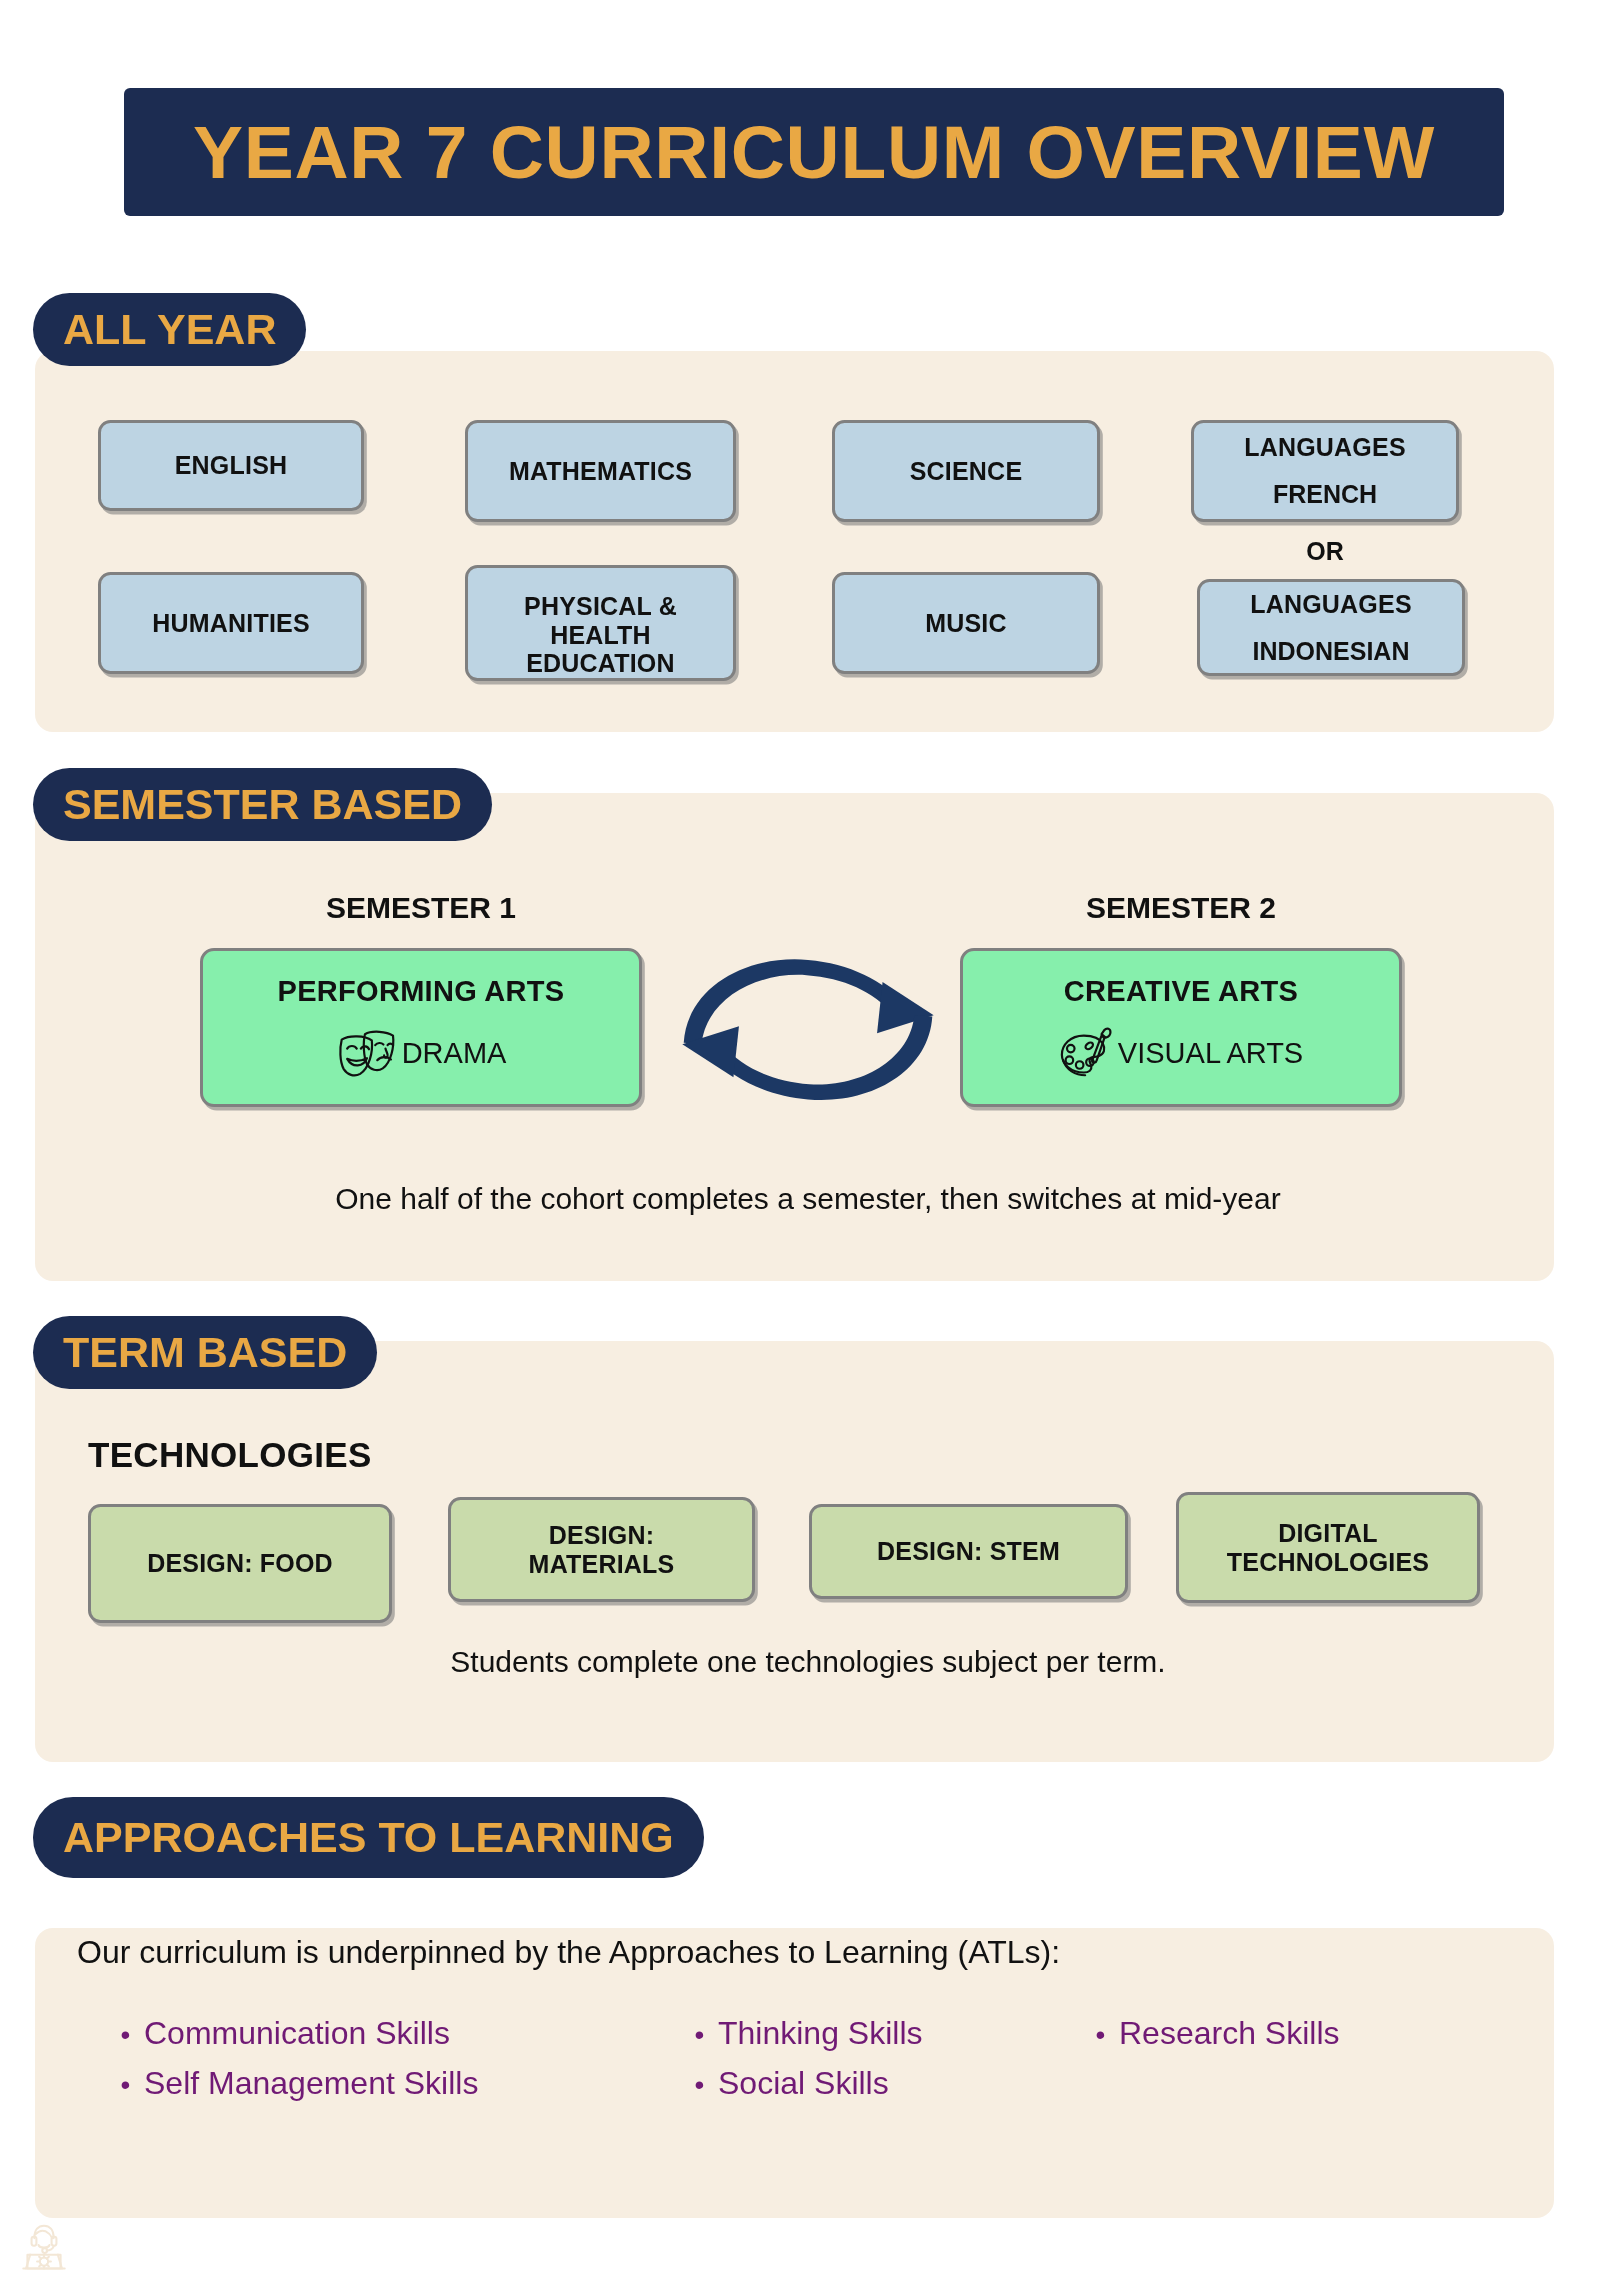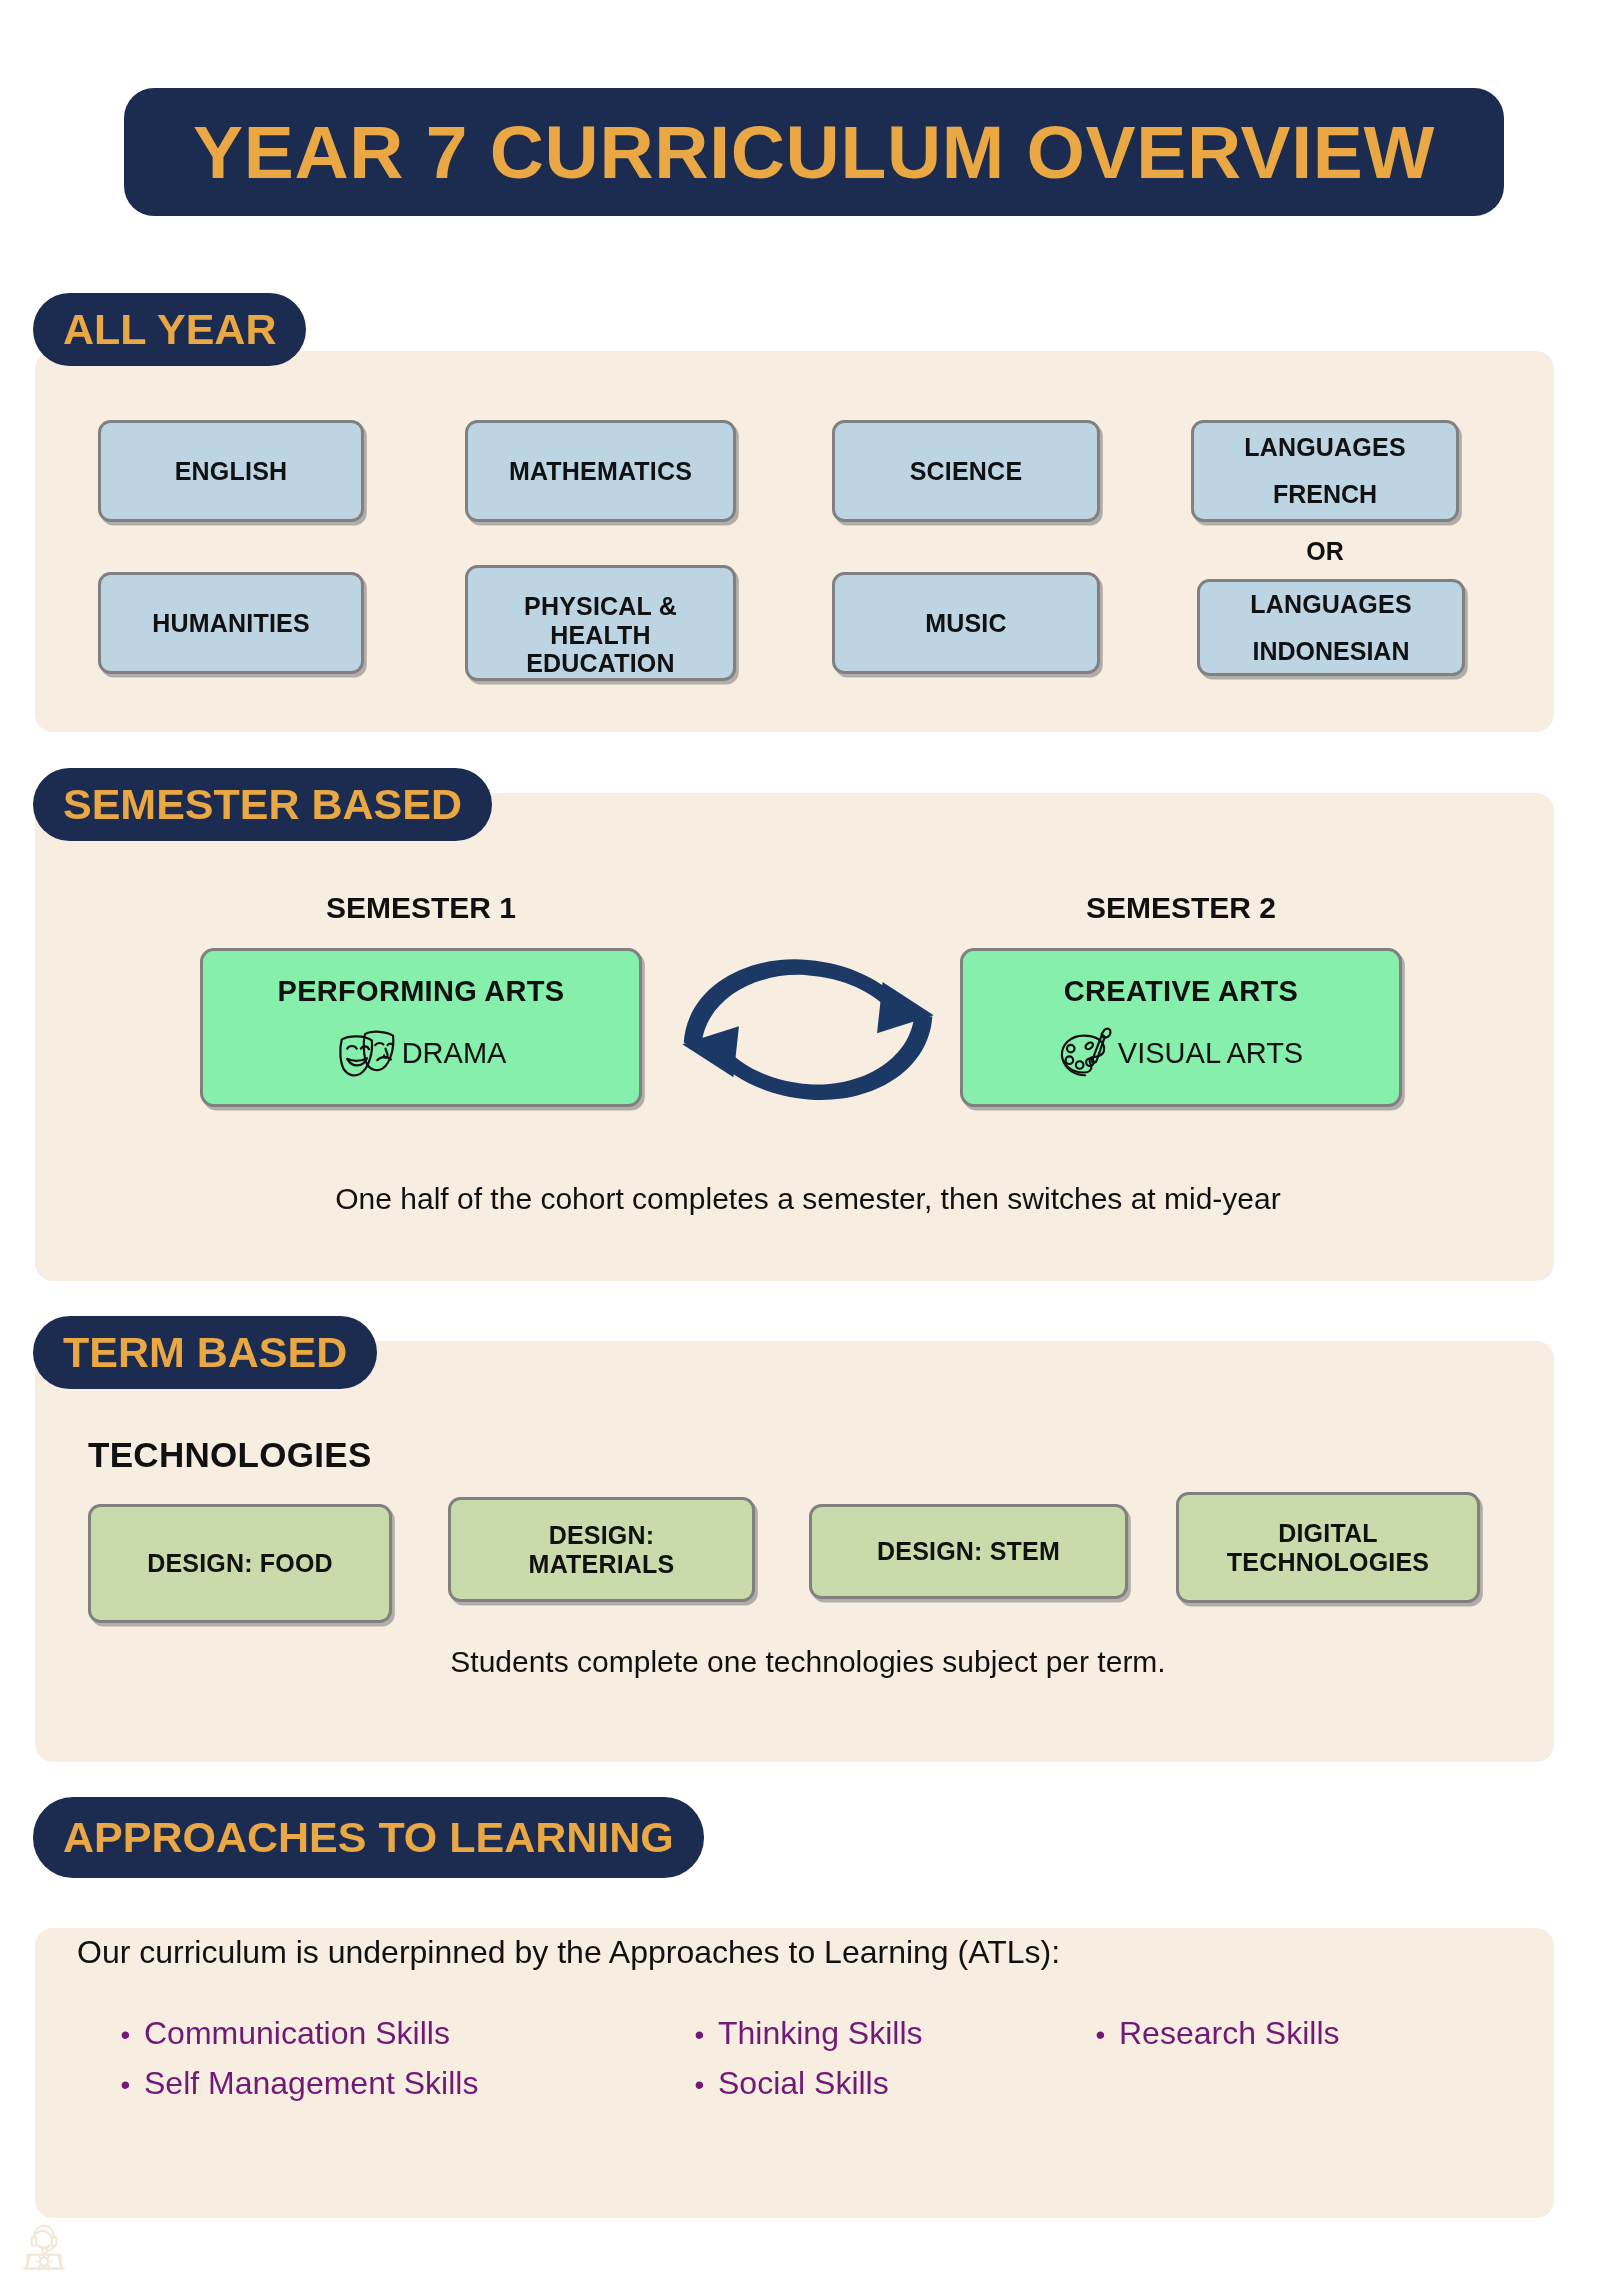--- a/index.html
+++ b/index.html
@@ -16,21 +16,21 @@
     background: #ffffff;
     overflow: hidden;
   }
 
   
   .title-banner {
     position: absolute;
     left: 124px; top: 88px;
     width: 1380px; height: 128px;
     background: #1c2c51;
-    border-radius: 30px;
+    border-radius: 6px;
     display: flex; align-items: center; justify-content: center;
   }
   .title-text {
     color: #e9a844;
     font-size: 75px;
     font-weight: 700;
     letter-spacing: 0.7px;
     line-height: 1;
     white-space: nowrap;
   }
@@ -190,21 +190,21 @@
     <div class="title-text">YEAR 7 CURRICULUM OVERVIEW</div>
   </div>
 
   <div class="section">
     <div class="panel" style="top:351px;height:381px;"></div>
 
     <div class="badge" style="top:293px;height:73px;">
       <span class="badge-text">ALL YEAR</span>
     </div>
 
-    <div class="sbox blue" style="left:98px;top:420px;width:266px;height:102px;">
+    <div class="sbox blue" style="left:98px;top:420px;width:266px;height:91px;">
       <span class="sbox-label">ENGLISH</span>
     </div>
     <div class="sbox blue" style="left:465px;top:420px;width:271px;height:102px;">
       <span class="sbox-label">MATHEMATICS</span>
     </div>
     <div class="sbox blue" style="left:832px;top:420px;width:268px;height:102px;">
       <span class="sbox-label">SCIENCE</span>
     </div>
     <div class="sbox blue" style="left:1191px;top:420px;width:268px;height:102px;">
       <span class="sbox-label">LANGUAGES</span>

